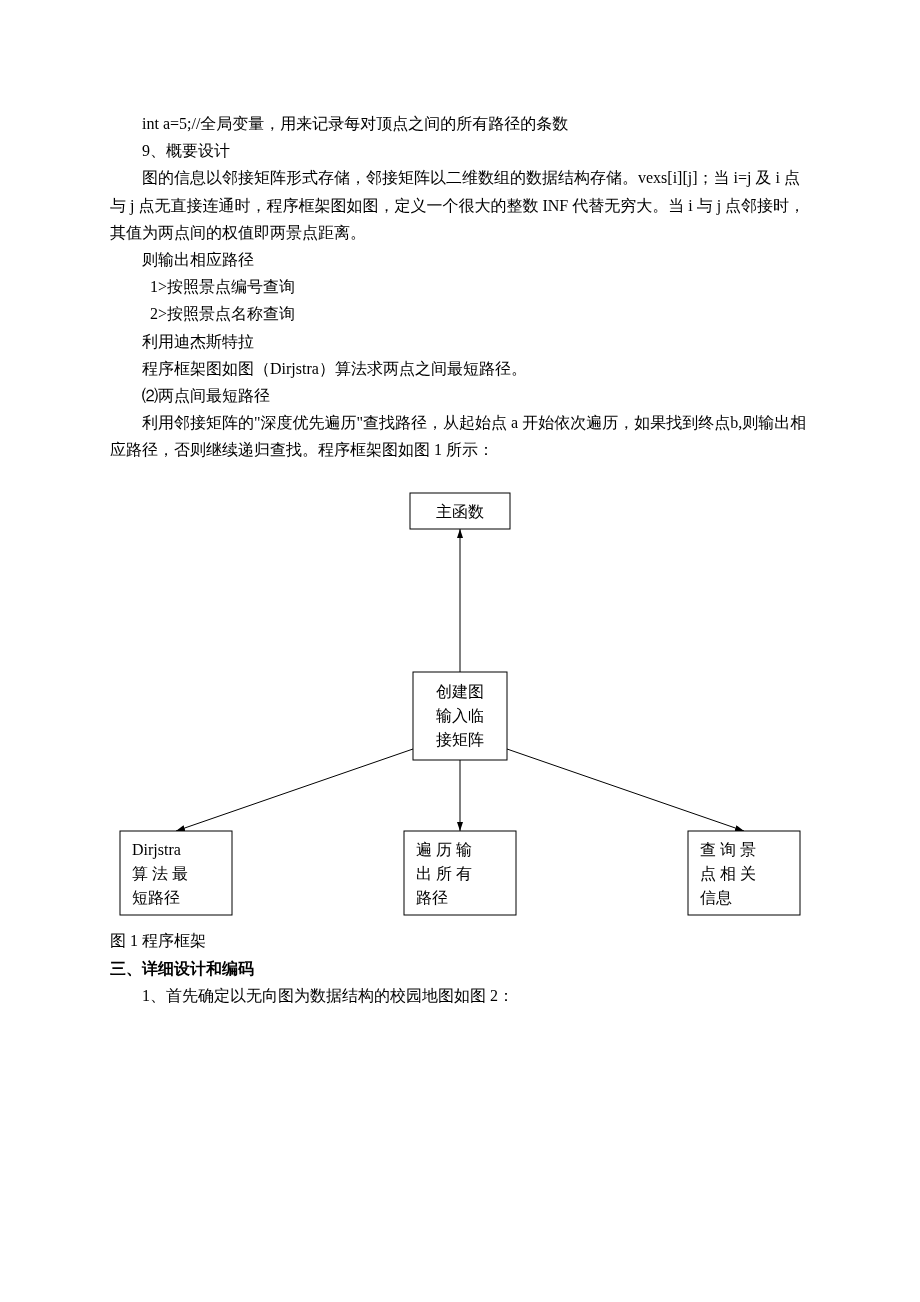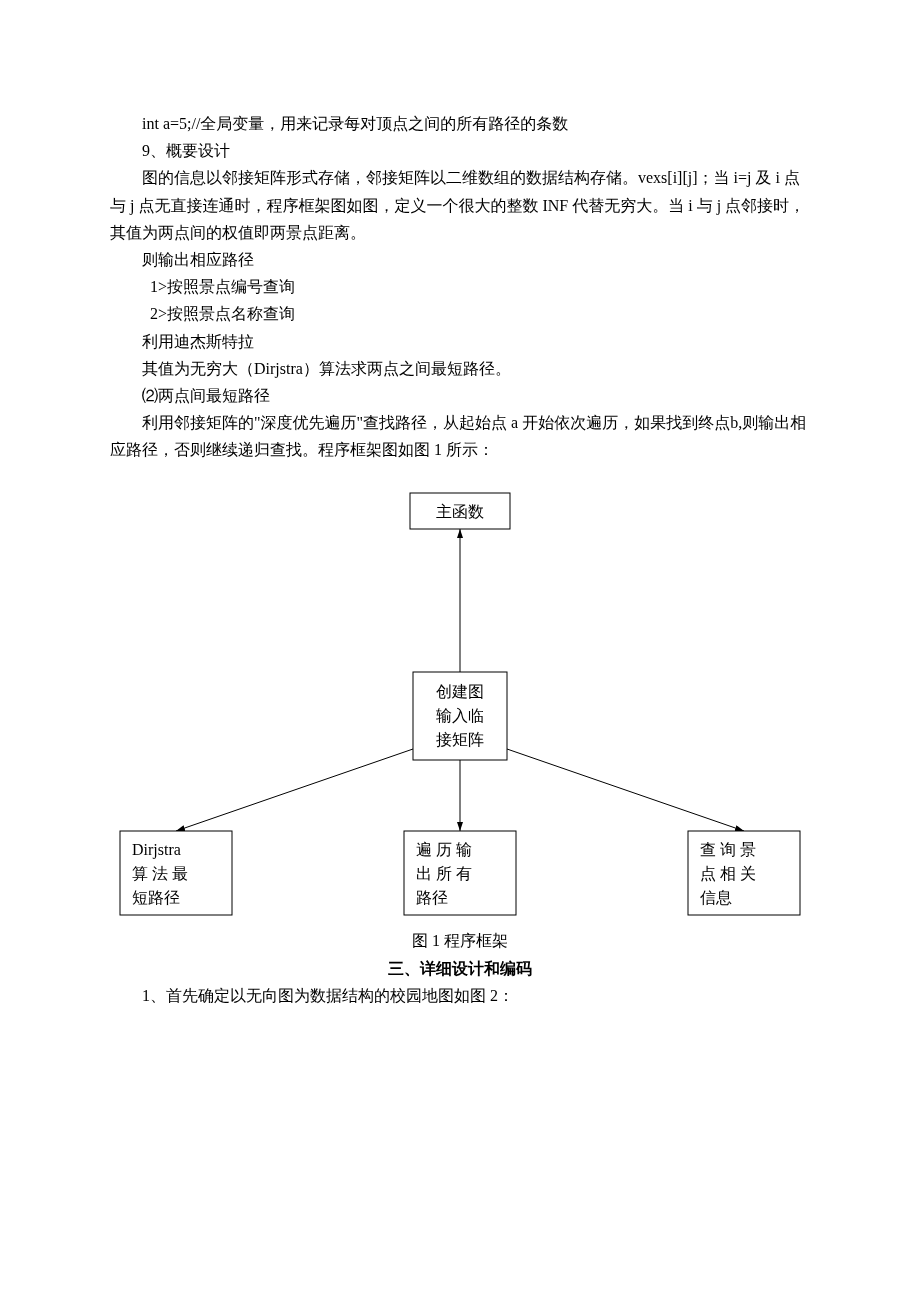--- a/index.html
+++ b/index.html
@@ -9,46 +9,46 @@
       background: #fff;
       font-family: "SimSun", "宋体", serif;
       font-size: 16px;
       color: #000;
       line-height: 1.7;
       padding: 110px 110px 0 110px;
       position: relative;
     }
     .indent-2 { text-indent: 2em; }
     .indent-2h { text-indent: 2.5em; }
-    .no-indent { text-indent: 0; text-align: center; }
+    .no-indent { text-indent: 0; }
     .bold { font-weight: bold; font-family: "SimHei","黑体",sans-serif; }
     .diagram-wrap {
       width: 700px;
       margin: 18px auto 0 auto;
       position: relative;
     }
     svg { display: block; }
     .box-text {
       font-size: 16px;
       line-height: 1.55;
     }
     .justify-cjk { letter-spacing: 4px; }
-    .caption { text-align: center; margin-top: 6px; }
+    .caption { text-align: left; margin-top: 6px; }
   </style>
 </head>
 <body>
 
 <p class="indent-2">int a=5;//全局变量，用来记录每对顶点之间的所有路径的条数</p>
 <p class="indent-2">9、概要设计</p>
 <p class="indent-2">图的信息以邻接矩阵形式存储，邻接矩阵以二维数组的数据结构存储。vexs[i][j]；当 i=j 及 i 点与 j 点无直接连通时，程序框架图如图，定义一个很大的整数 INF 代替无穷大。当 i 与 j 点邻接时，其值为两点间的权值即两景点距离。</p>
 <p class="indent-2">则输出相应路径</p>
 <p class="indent-2h">1&gt;按照景点编号查询</p>
 <p class="indent-2h">2&gt;按照景点名称查询</p>
 <p class="indent-2">利用迪杰斯特拉</p>
-<p class="indent-2">其值为无穷大（Dirjstra）算法求两点之间最短路径。</p>
+<p class="indent-2">程序框架图如图（Dirjstra）算法求两点之间最短路径。</p>
 <p class="indent-2">⑵两点间最短路径</p>
 <p class="indent-2">利用邻接矩阵的"深度优先遍历"查找路径，从起始点 a 开始依次遍历，如果找到终点b,则输出相应路径，否则继续递归查找。程序框架图如图 1 所示：</p>
 
 <div class="diagram-wrap">
 <svg width="700" height="440" viewBox="0 0 700 440">
   <defs>
     <marker id="arrow" markerWidth="10" markerHeight="10" refX="9" refY="3" orient="auto" markerUnits="strokeWidth">
       <path d="M0,0 L0,6 L9,3 z" fill="#000"></path>
     </marker>
   </defs>

